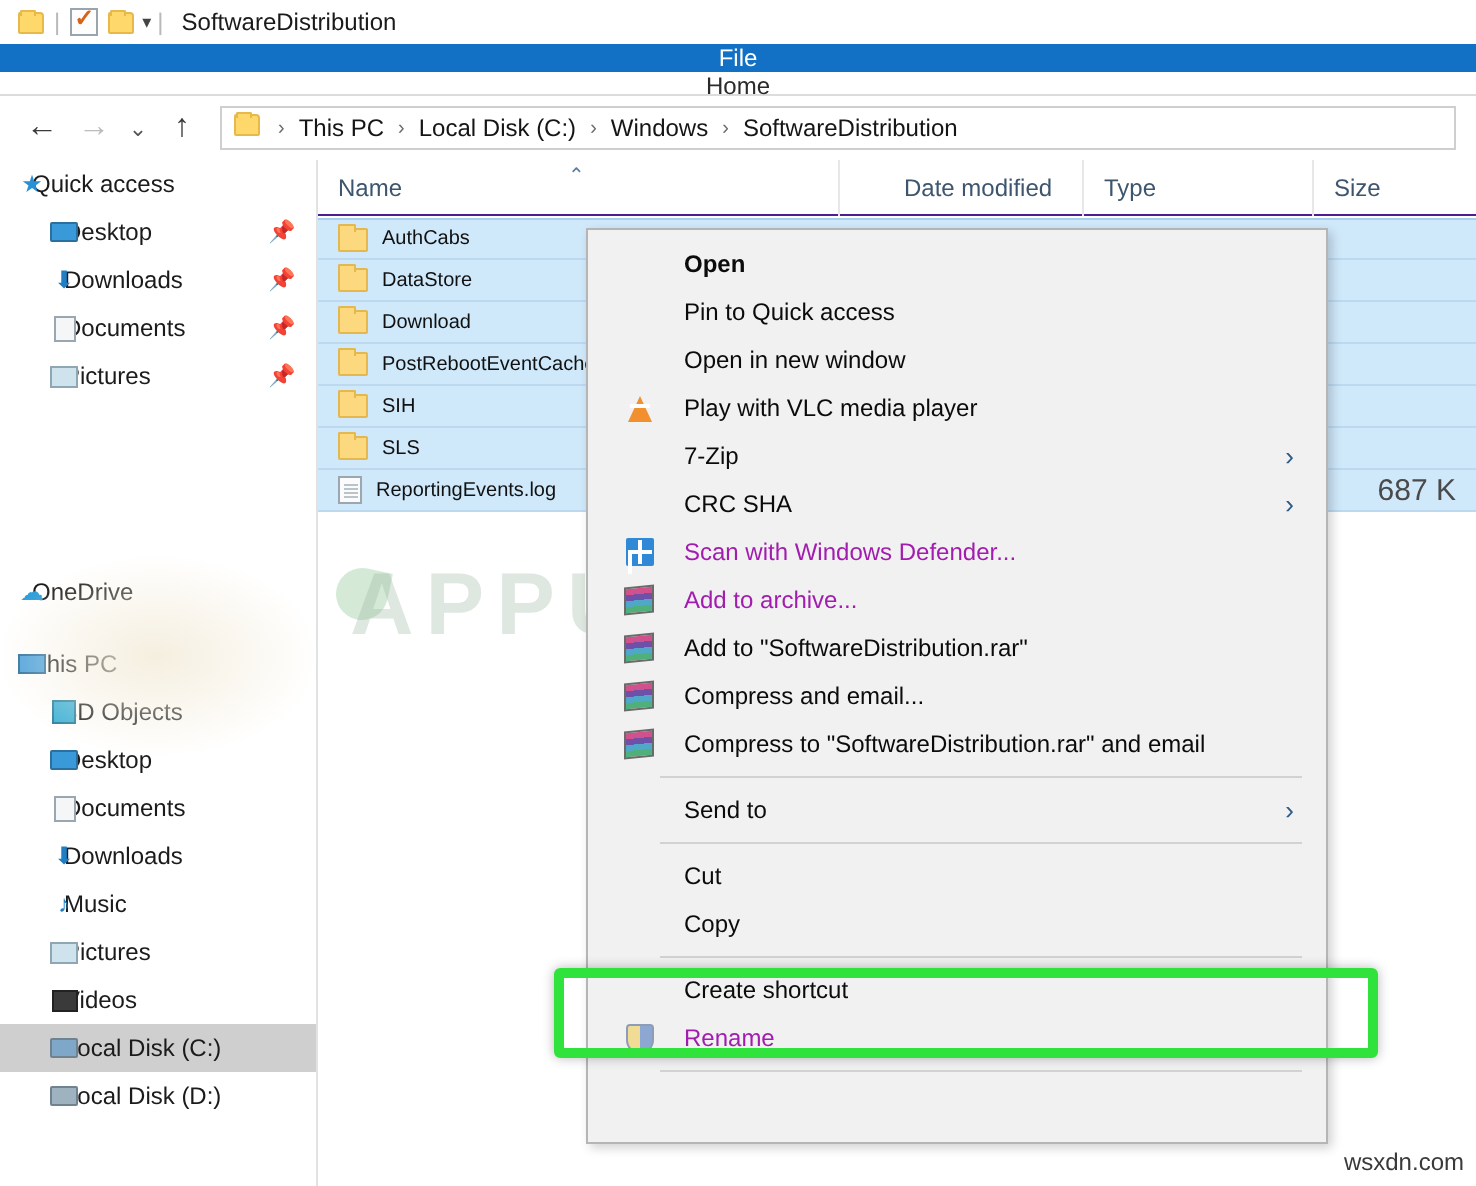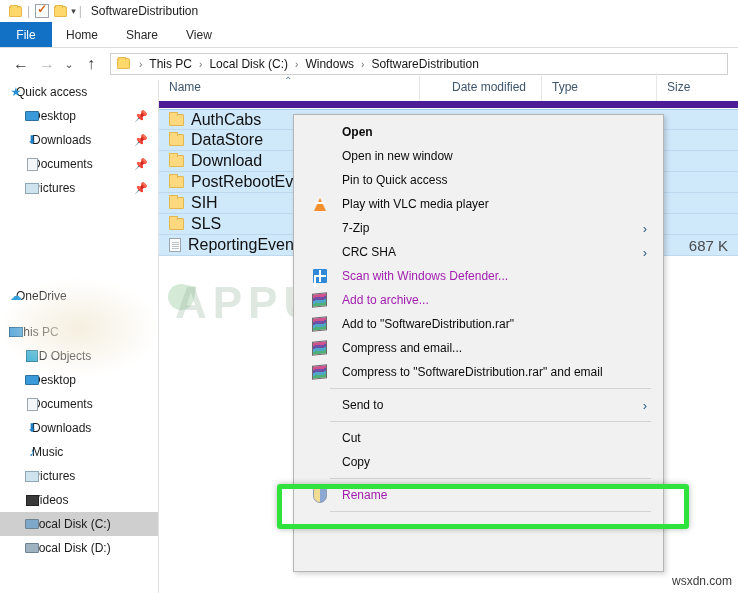--- a/index.html
+++ b/index.html
@@ -49,20 +49,21 @@
     font-size: 12px; color: #1a1a1a; margin-left: 6px;
     font-family: "Liberation Sans", sans-serif;
   }
 
   
   .ribbon {
     position: absolute; left: 0; top: 22px; width: 738px; height: 26px;
     background: #ffffff;
     display: flex; align-items: stretch;
     border-bottom: 1px solid #dcdcdc;
+    flex-direction: column;
   }
   .tab {
     display: flex; align-items: center; justify-content: center;
     font-size: 12px; color: #2a2a2a;
     padding: 0 14px; cursor: default;
   }
   .tab.file {
     background: #1271c4; color: #ffffff; min-width: 52px; padding: 0 16px;
   }
 
@@ -138,22 +139,22 @@
   .i-disk { width:14px;height:10px;background:#9fb2bf;border:1px solid #6f8290;border-radius:1px; }
   .i-disk.c { background:#7fa8c8; }
 
   
   .list-pane {
     position: absolute; left: 159px; top: 0; width: 579px; height: 513px;
     background: #ffffff;
   }
   .col-head {
     position: absolute; left: 0; top: 0; width: 579px; height: 28px;
-    background: #ffffff; border-bottom: 7px solid #4c1d95;
-    display: flex; align-items: flex-end;
+    background: #ffffff; border-bottom: 1px solid #4c1d95;
+    display: flex; align-items: flex-start;
   }
   .col {
     font-size: 12px; color: #3d566e; height: 28px;
     display: flex; align-items: center; padding-left: 10px;
     border-left: 1px solid #e7e7e7; position: relative;
   }
   .col:first-child { border-left: none; }
   .col.name { width: 260px; }
   .col.date { width: 122px; padding-left: 32px; }
   .col.type { width: 115px; }
@@ -182,21 +183,21 @@
     background:#fcd97e; border:1px solid #e4b84f; border-bottom:none; border-radius:1px 1px 0 0;
   }
   .ficon.file {
     width: 12px; height: 14px; background: #fbfbfb; border: 1px solid #9aa7b0;
   }
   .ficon.file:before {
     content:""; position:absolute; left:2px; top:3px; width:7px; height:1px;
     box-shadow: 0 2px 0 #b9c3ca, 0 4px 0 #b9c3ca, 0 6px 0 #b9c3ca;
     background:#b9c3ca;
   }
-  .row .fname { font-size: 16px; color: #111111; white-space: nowrap; }
+  .row .fname { font-size: 10px; color: #111111; white-space: nowrap; }
   .row .fsize {
     position: absolute; right: 10px; font-size: 15px; color: #4a4a4a;
   }
 
   
   .ctxmenu {
     position: absolute; left: 293px; top: 114px;
     width: 371px; height: 458px;
     background: #f1f1f1;
     border: 1px solid #b5b5b5;
@@ -506,24 +507,24 @@
 
   <div class="watermark-leaf"></div>
   <div class="watermark-center">APPUALS</div>
 
   <div class="ctxmenu">
 
     <div class="mi bold">
       <span class="mlabel">Open</span>
     </div>
     <div class="mi">
+      <span class="mlabel">Pin to Quick access</span>
+    </div>
+    <div class="mi">
       <span class="mlabel">Open in new window</span>
-    </div>
-    <div class="mi">
-      <span class="mlabel">Pin to Quick access</span>
     </div>
     <div class="mi">
       <span class="micon">
           <span class="vlc"></span>
         </span>
       <span class="mlabel">Play with VLC media player</span>
     </div>
     <div class="mi">
       <span class="mlabel">7-Zip</span>
       <span class="arrow">›</span>
@@ -571,20 +572,23 @@
 
     <div class="msep"></div>
     <div class="mi">
       <span class="mlabel">Cut</span>
     </div>
     <div class="mi">
       <span class="mlabel">Copy</span>
     </div>
 
     <div class="msep"></div>
+    <div class="mi">
+      <span class="mlabel">Create shortcut</span>
+    </div>
     <div class="mi faded">
       <span class="micon">
           <span class="shield faded"></span>
         </span>
       <span class="mlabel">Rename</span>
     </div>
 
     <div class="msep"></div>
     <div class="mi">
       

